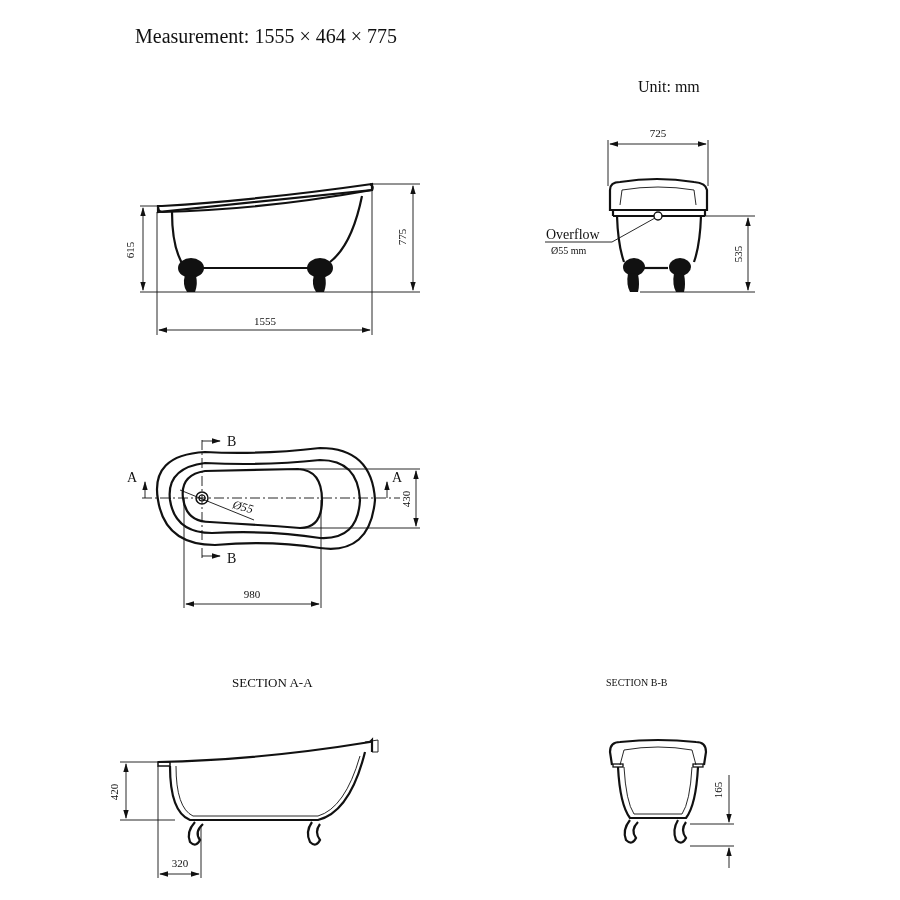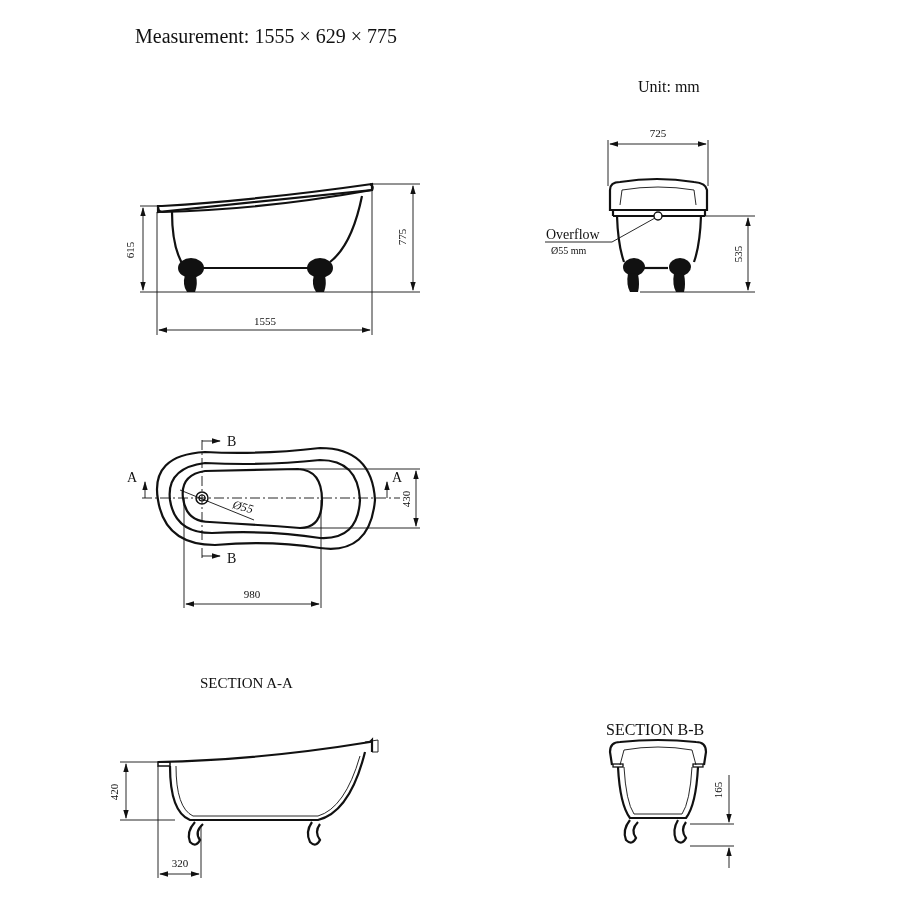--- a/index.html
+++ b/index.html
@@ -1,33 +1,33 @@
 <!DOCTYPE html>
 <html><head>
 <meta charset="utf-8">
 <style>
   html, body { margin:0; padding:0; background:#ffffff; }
   body { width:900px; height:900px; position:relative; overflow:hidden;
          font-family:"Liberation Serif", serif; color:#111; }
   .abs { position:absolute; white-space:nowrap; }
   .title { left:135px; top:25px; font-size:20px; }
   .unit { left:638px; top:78px; font-size:16px; }
-  .sec-a { left:200px; top:675px; font-size:15px; }
-  .sec-b { left:606px; top:677px; font-size:16px;margin-top:44px; }
+  .sec-a { left:232px; top:675px; font-size:13px; }
+  .sec-b { left:606px; top:677px; font-size:10px; }
   svg { position:absolute; left:0; top:0; }
   svg text { font-family:"Liberation Serif", serif; fill:#111; }
   .ln { stroke:#111; fill:none; stroke-width:2.2; }
   .thin { stroke:#111; fill:none; stroke-width:0.9; }
   .dash { stroke:#111; fill:none; stroke-width:0.9; stroke-dasharray:10 3 2 3; }
   .leg { fill:#111; }
 </style>
 </head>
 <body>
 
-<div class="abs title">Measurement: 1555 × 629 × 775</div>
+<div class="abs title">Measurement: 1555 × 464 × 775</div>
 <div class="abs unit">Unit: mm</div>
 <div class="abs sec-a">SECTION  A-A</div>
 <div class="abs sec-b">SECTION  B-B</div>
 
 <svg width="900" height="900" viewBox="0 0 900 900">
   <defs>
     <marker id="arr" markerWidth="10" markerHeight="6" refX="9" refY="3" orient="auto-start-reverse">
       <path d="M0,0 L10,3 L0,6 z" fill="#111"></path>
     </marker>
   </defs>

